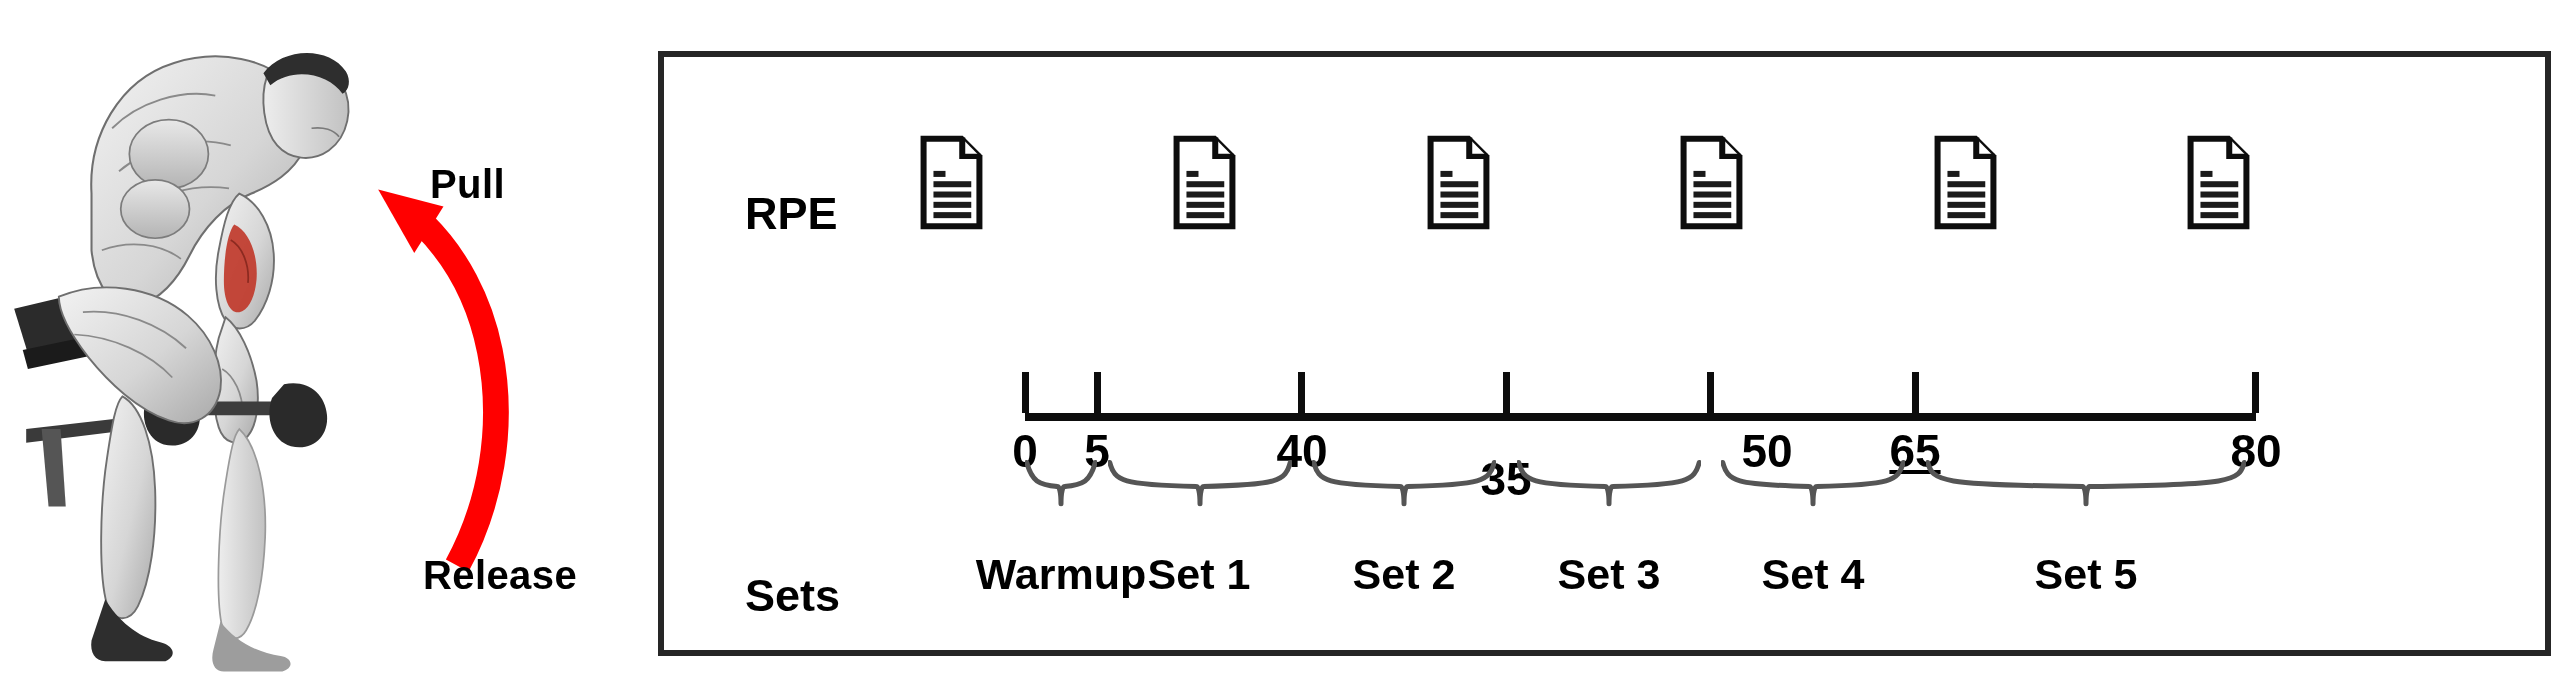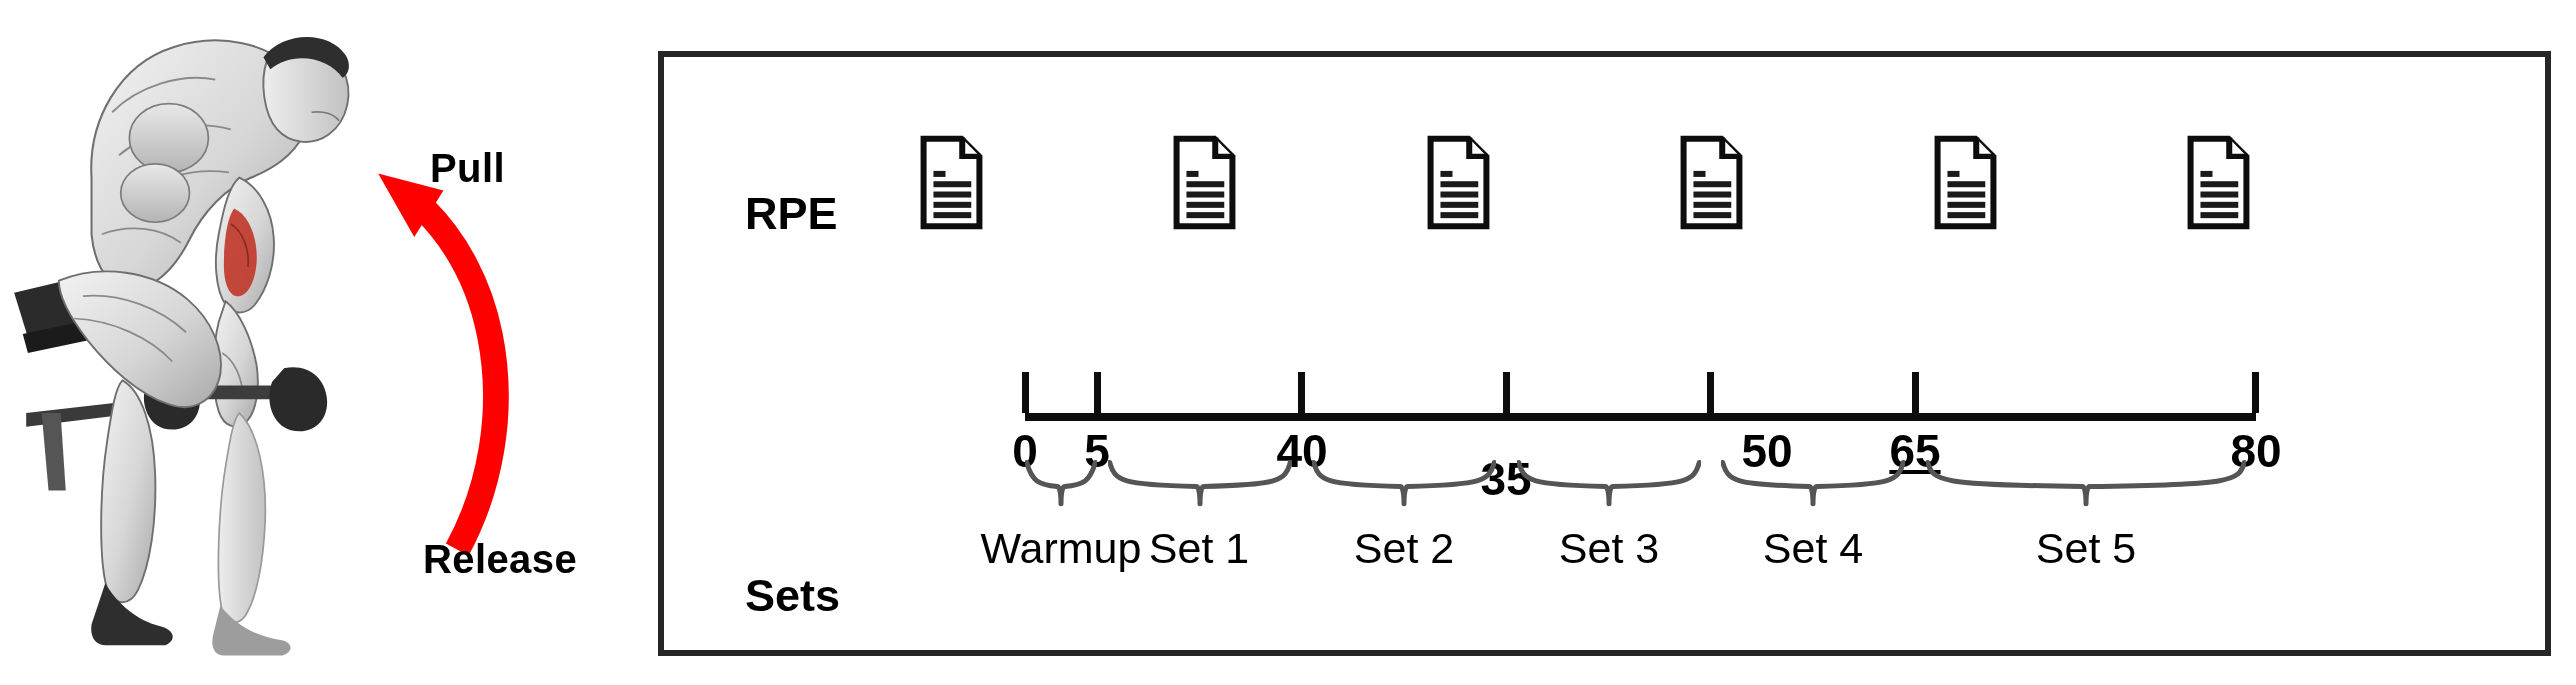--- a/index.html
+++ b/index.html
@@ -1,20 +1,20 @@
 <!DOCTYPE html>
 <html style="font-size:13.8px"><head>
 <meta charset="utf-8">
 <style>
   html,body{margin:0;padding:0;background:#ffffff;}
   body{width:2576px;height:685px;position:relative;overflow:hidden;
        font-family:"Liberation Sans","DejaVu Sans",sans-serif;}
 
   
-  #figure-panel{position:absolute;left:0;top:0;width:653px;height:557px;}
+  #figure-panel{position:absolute;left:0;top:16px;width:653px;height:557px;}
   #exercise-illustration{position:absolute;left:8.6px;top:8.6px;width:361px;height:662px;}
   #exercise-illustration svg{display:block;width:100%;height:100%;}
 
   .motion-label{position:absolute;font-weight:bold;color:#000;
       font-family:"Liberation Sans","DejaVu Sans",sans-serif;letter-spacing:0.4px;
       white-space:nowrap;}
   #pull-label{left:430px;top:146px;font-size:40px;}
   #release-label{left:423px;top:537px;font-size:40px;}
 
   
@@ -37,21 +37,21 @@
   #axis-area{position:absolute;left:0;top:284px;width:100%;height:112px;}
   #axis-line{position:absolute;height:7.7px;background:#0d0d0d;top:72px;}
   .tick{position:absolute;width:6.9px;background:#0d0d0d;bottom:40px;height:41px;}
   .tick-label{position:absolute;top:83px;font-size:46px;font-weight:bold;color:#000;
       transform:translateX(-50%);white-space:nowrap;}
 
   
   #sets-area{position:absolute;left:0;top:402px;width:100%;height:198px;}
   .brace{position:absolute;top:0;height:55px;}
   .brace svg{display:block;width:100%;height:100%;}
-  .set-label{position:absolute;top:65px;font-size:43px;font-weight:normal;color:#000;
+  .set-label{position:absolute;top:91px;font-size:43px;font-weight:bold;color:#000;
       transform:translateX(-50%);white-space:nowrap;}
 </style>
 </head>
 <body>
 
 <div id="figure-panel">
 
   <div id="exercise-illustration">
     <svg viewBox="0 0 420 770" xmlns="http://www.w3.org/2000/svg">
       <defs>

